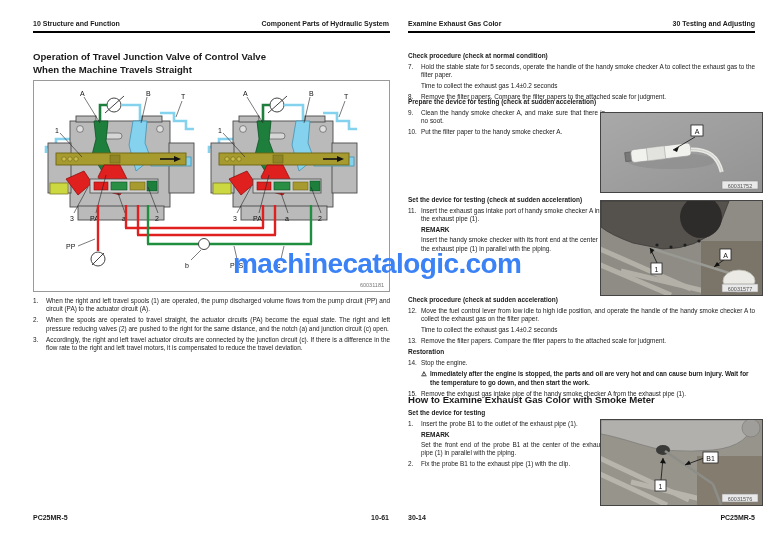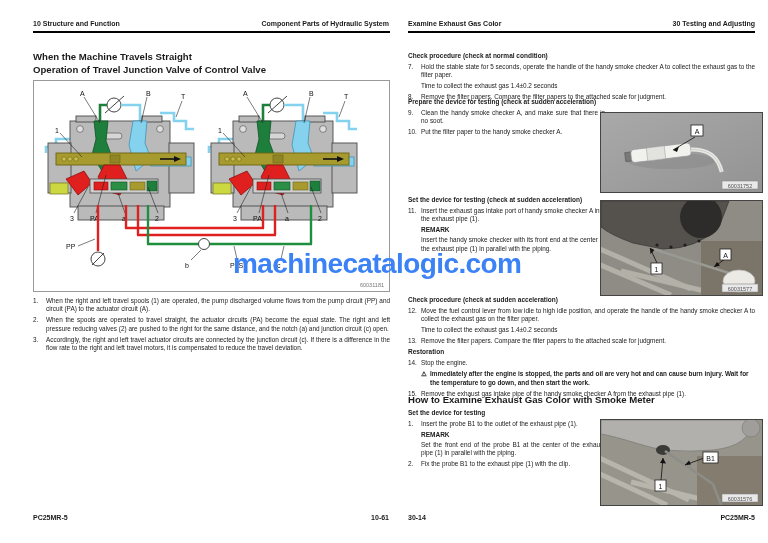--- a/index.html
+++ b/index.html
@@ -36,22 +36,22 @@
   svg text { font-family:"Liberation Sans", sans-serif; }
 </style>
 </head>
 <body>
 
 <div class="abs hdr-txt" style="left:33px; top:20px;">10 Structure and Function</div>
 <div class="abs hdr-txt" style="right:379px; top:20px;">Component Parts of Hydraulic System</div>
 <div class="abs rule" style="left:33px; top:31px; width:357px;"></div>
 
 <div class="abs" id="lpage-title">
+  <div>Operation of Travel Junction Valve of Control Valve</div>
   <div>When the Machine Travels Straight</div>
-  <div>Operation of Travel Junction Valve of Control Valve</div>
 </div>
 
 <div class="abs" id="figure-box">
   <svg width="355" height="210" viewBox="0 0 355 210" xmlns="http://www.w3.org/2000/svg">
 
     <g id="valve" transform="translate(14,6)">
 
       <circle cx="66" cy="18" r="7" fill="none" stroke="#444" stroke-width="1"></circle>
       <line x1="57" y1="26" x2="76" y2="9" stroke="#444" stroke-width="1"></line>
 

